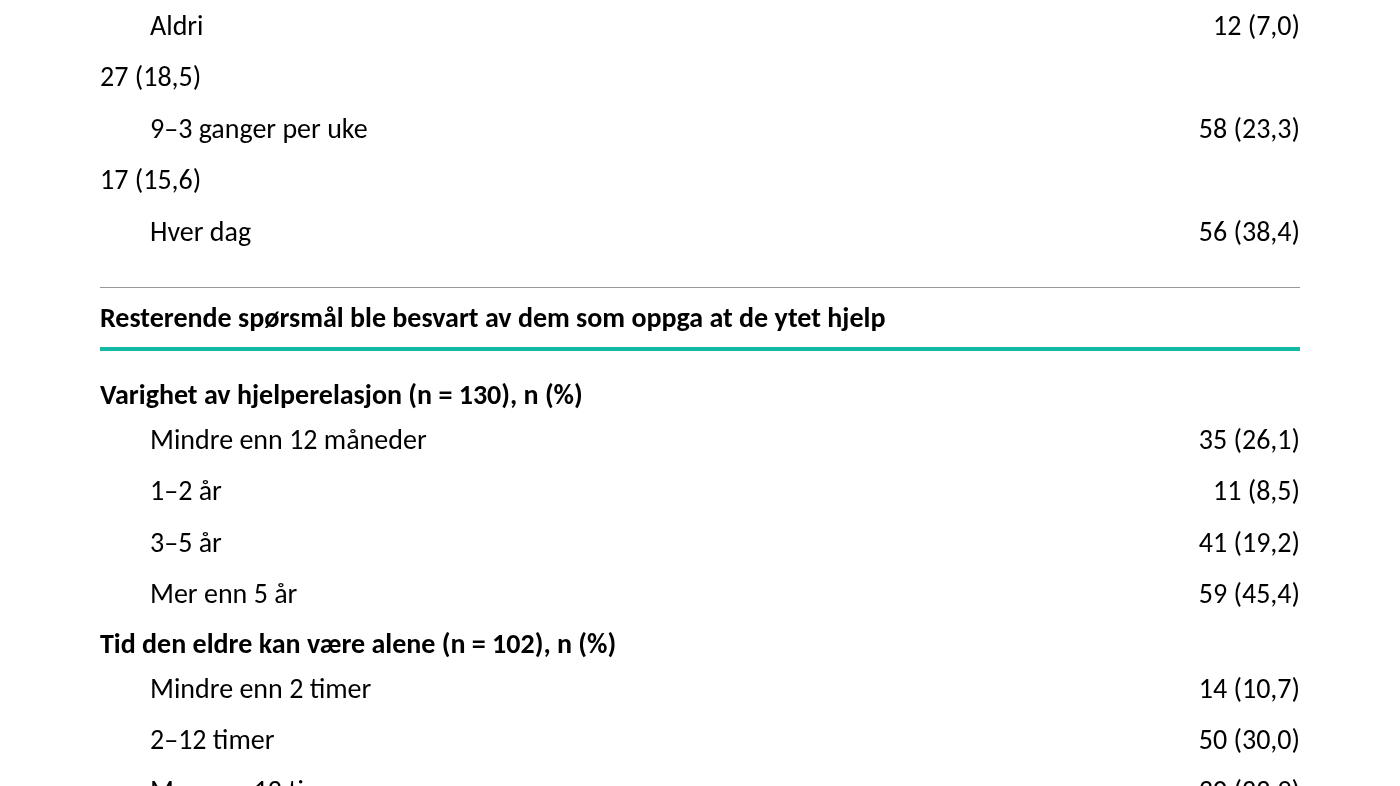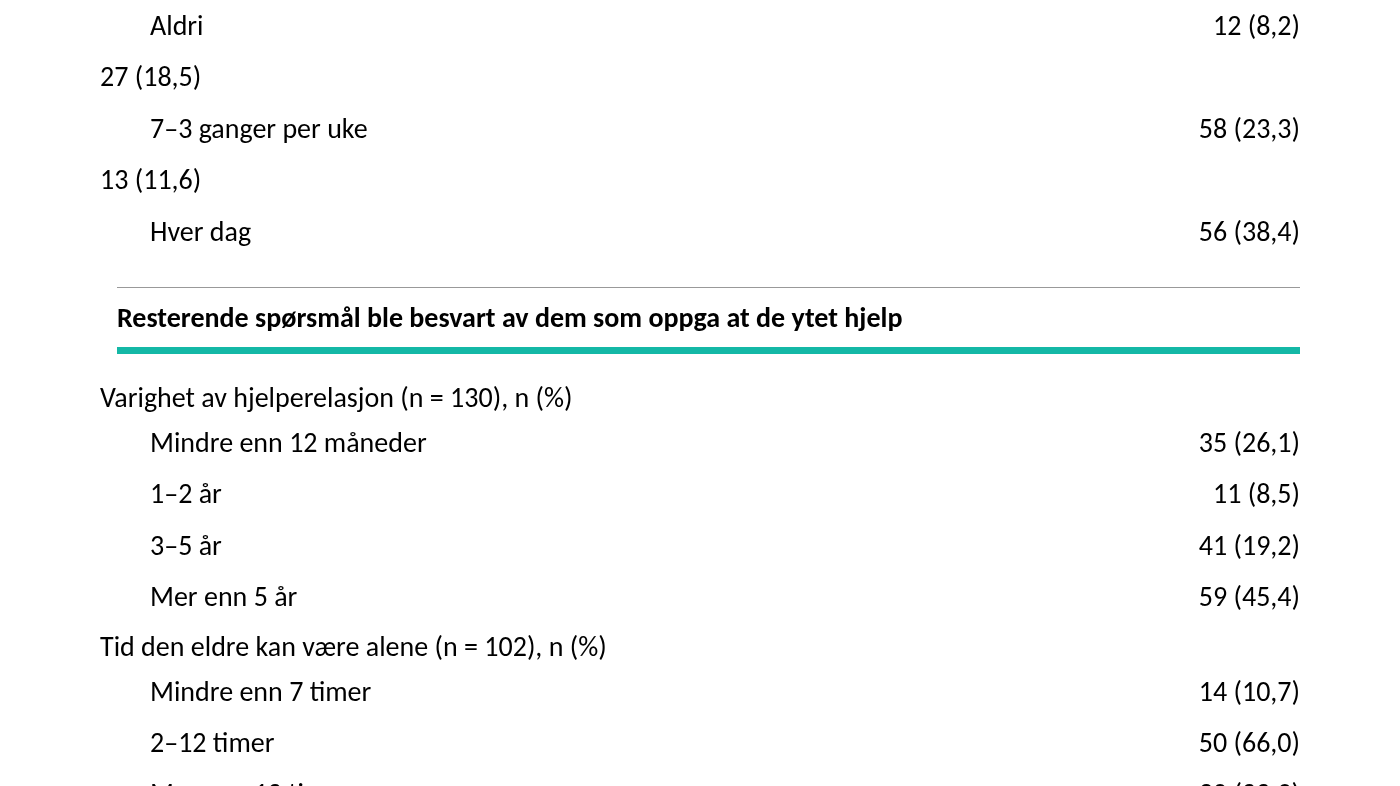--- a/index.html
+++ b/index.html
@@ -34,51 +34,50 @@
       white-space: nowrap;
     }
     .indent {
       padding-left: 50px;
     }
     .section-divider-top {
       border-top: 1px solid #999;
       margin-top: 30px;
     }
     .section-divider-bottom {
-      border-bottom: 7px solid #14b8a6;
+      border-bottom: 4px solid #14b8a6;
       margin-bottom: 20px;
-      margin-left: 17px;
     }
     .section-header {
       font-weight: bold;
       padding: 12px 0;
     }
     .group-header {
-      font-weight: normal;
+      font-weight: bold;
       padding: 6px 0 2px 0;
     }
   </style>
 </head>
 <body>
 
 <div class="table-container">
 
   <div class="row">
     <span class="label indent">Aldri</span>
-    <span class="value">12 (8,2)</span>
+    <span class="value">12 (7,0)</span>
   </div>
   <div class="row">
     <span class="value">27 (18,5)</span>
   </div>
   <div class="row">
-    <span class="label indent">7–3 ganger per uke</span>
+    <span class="label indent">9–3 ganger per uke</span>
     <span class="value">58 (23,3)</span>
   </div>
   <div class="row">
-    <span class="value">13 (11,6)</span>
+    <span class="value">17 (15,6)</span>
   </div>
   <div class="row">
     <span class="label indent">Hver dag</span>
     <span class="value">56 (38,4)</span>
   </div>
 
   <div class="section-divider-top section-divider-bottom">
     <div class="section-header">Resterende spørsmål ble besvart av dem som oppga at de ytet hjelp</div>
   </div>
 
@@ -95,25 +94,25 @@
     <span class="label indent">3–5 år</span>
     <span class="value">41 (19,2)</span>
   </div>
   <div class="row">
     <span class="label indent">Mer enn 5 år</span>
     <span class="value">59 (45,4)</span>
   </div>
 
   <div class="group-header">Tid den eldre kan være alene (n = 102), n (%)</div>
   <div class="row">
-    <span class="label indent">Mindre enn 7 timer</span>
+    <span class="label indent">Mindre enn 2 timer</span>
     <span class="value">14 (10,7)</span>
   </div>
   <div class="row">
     <span class="label indent">2–12 timer</span>
-    <span class="value">50 (66,0)</span>
+    <span class="value">50 (30,0)</span>
   </div>
   <div class="row">
     <span class="label indent">Mer enn 12 timer</span>
     <span class="value">30 (22,9)</span>
   </div>
 
 </div>
 
 </body></html>

